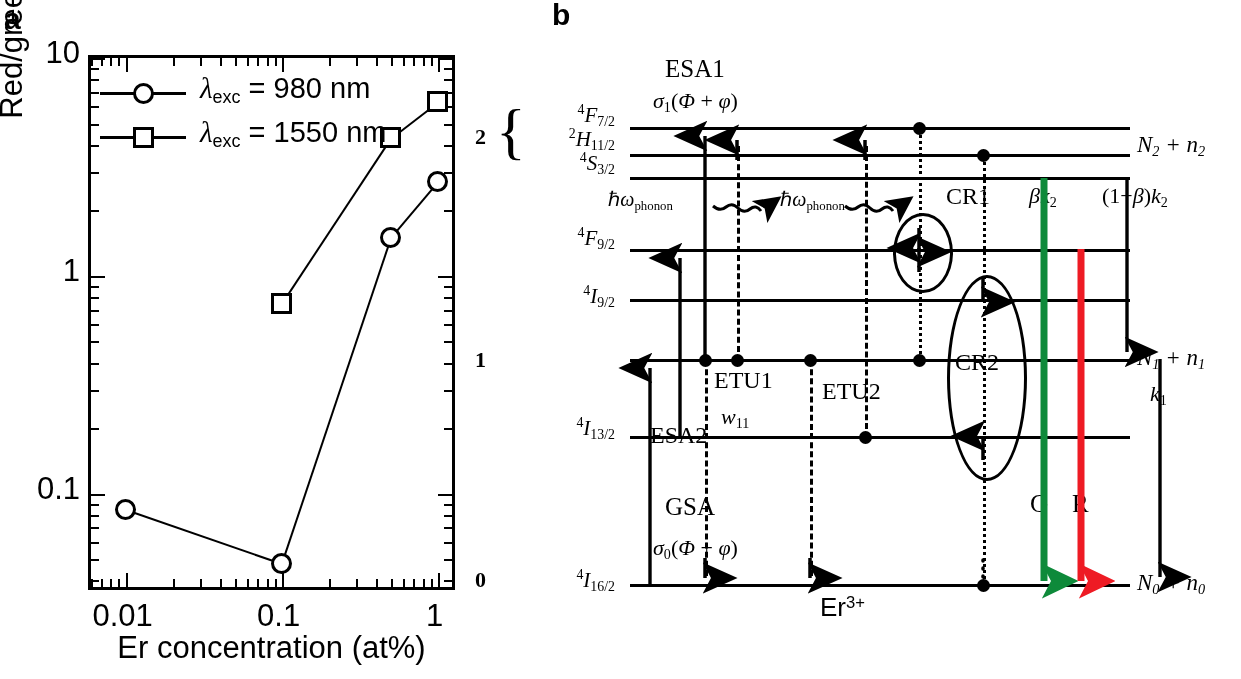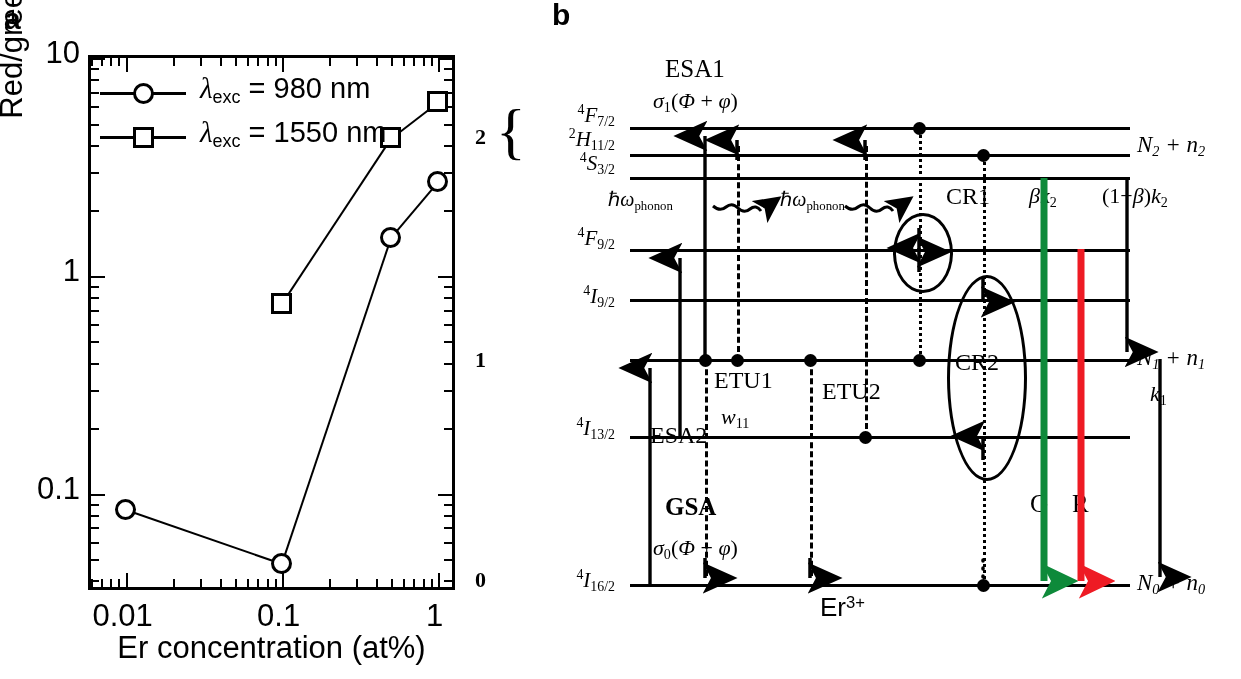--- a/index.html
+++ b/index.html
@@ -235,21 +235,21 @@
   <div class="grp" style="left:15px;top:567px;">0</div>
   <div class="brace" style="left:36px;top:100px;">{</div>
 
   <div class="nlbl" style="left:677px;top:132px;">N<sub>2</sub> + n<sub>2</sub></div>
   <div class="nlbl" style="left:677px;top:345px;">N<sub>1</sub> + n<sub>1</sub></div>
   <div class="nlbl" style="left:677px;top:570px;">N<sub>0</sub> + n<sub>0</sub></div>
 
   <div class="lbl" style="left:205px;top:55px;font-size:25px;">ESA1</div>
   <div class="lbl" style="left:193px;top:88px;"><i style="font-style:italic">σ</i><sub>1</sub>(<i style="font-style:italic">Φ</i> + <i style="font-style:italic">φ</i>)</div>
   <div class="lbl" style="left:190px;top:378px;font-size:24px;margin-top:44px;">ESA2</div>
-  <div class="lbl" style="left:205px;top:493px;font-size:25px;font-weight:bold;">GSA</div>
+  <div class="lbl" style="left:205px;top:493px;font-size:25px;">GSA</div>
   <div class="lbl" style="left:193px;top:535px;"><i style="font-style:italic">σ</i><sub>0</sub>(<i style="font-style:italic">Φ</i> + <i style="font-style:italic">φ</i>)</div>
   <div class="lbl" style="left:254px;top:367px;font-size:24px;">ETU1</div>
   <div class="lbl" style="left:362px;top:378px;font-size:24px;">ETU2</div>
   <div class="lbl" style="left:261px;top:404px;"><i style="font-style:italic">w</i><sub>11</sub></div>
   <div class="lbl" style="left:486px;top:183px;font-size:24px;">CR1</div>
   <div class="lbl" style="left:495px;top:349px;font-size:24px;">CR2</div>
   <div class="lbl" style="left:569px;top:183px;"><i style="font-style:italic">βk</i><sub>2</sub></div>
   <div class="lbl" style="left:642px;top:183px;">(1−<i style="font-style:italic">β</i>)<i style="font-style:italic">k</i><sub>2</sub></div>
   <div class="lbl" style="left:690px;top:381px;"><i style="font-style:italic">k</i><sub>1</sub></div>
   <div class="lbl" style="left:148px;top:185px;font-size:20px;">ℏ<i style="font-style:italic">ω</i><sub>phonon</sub></div>

